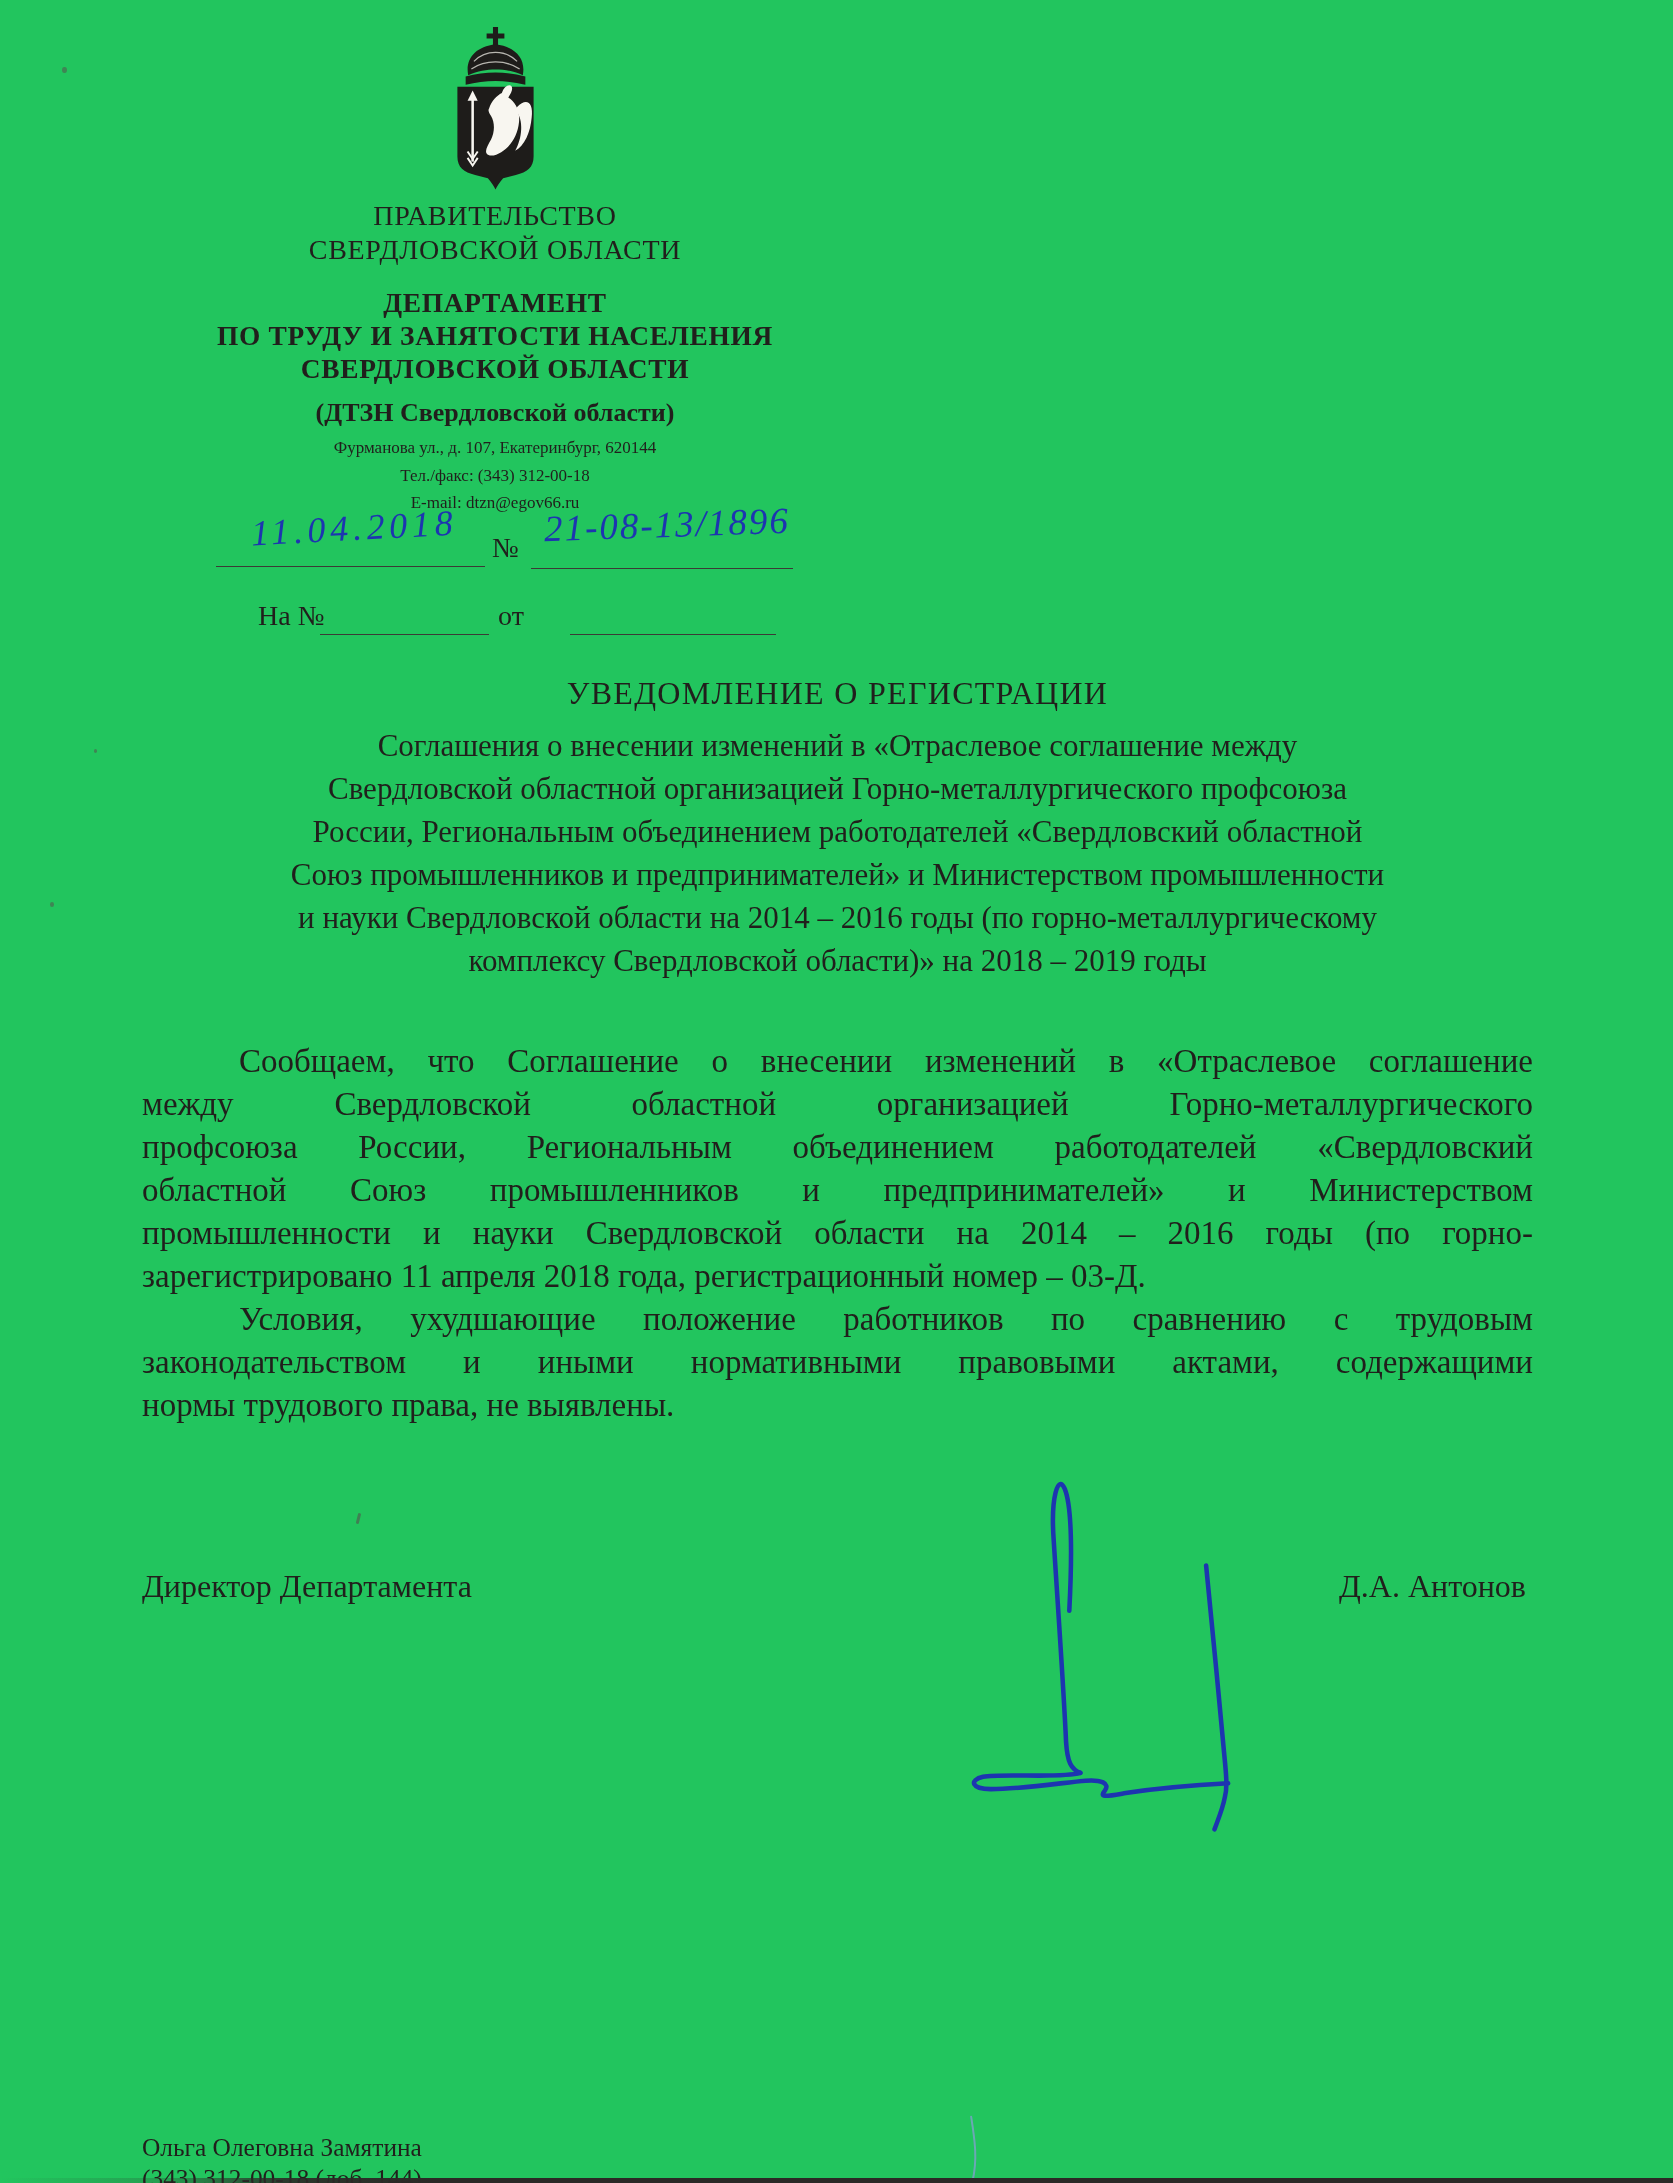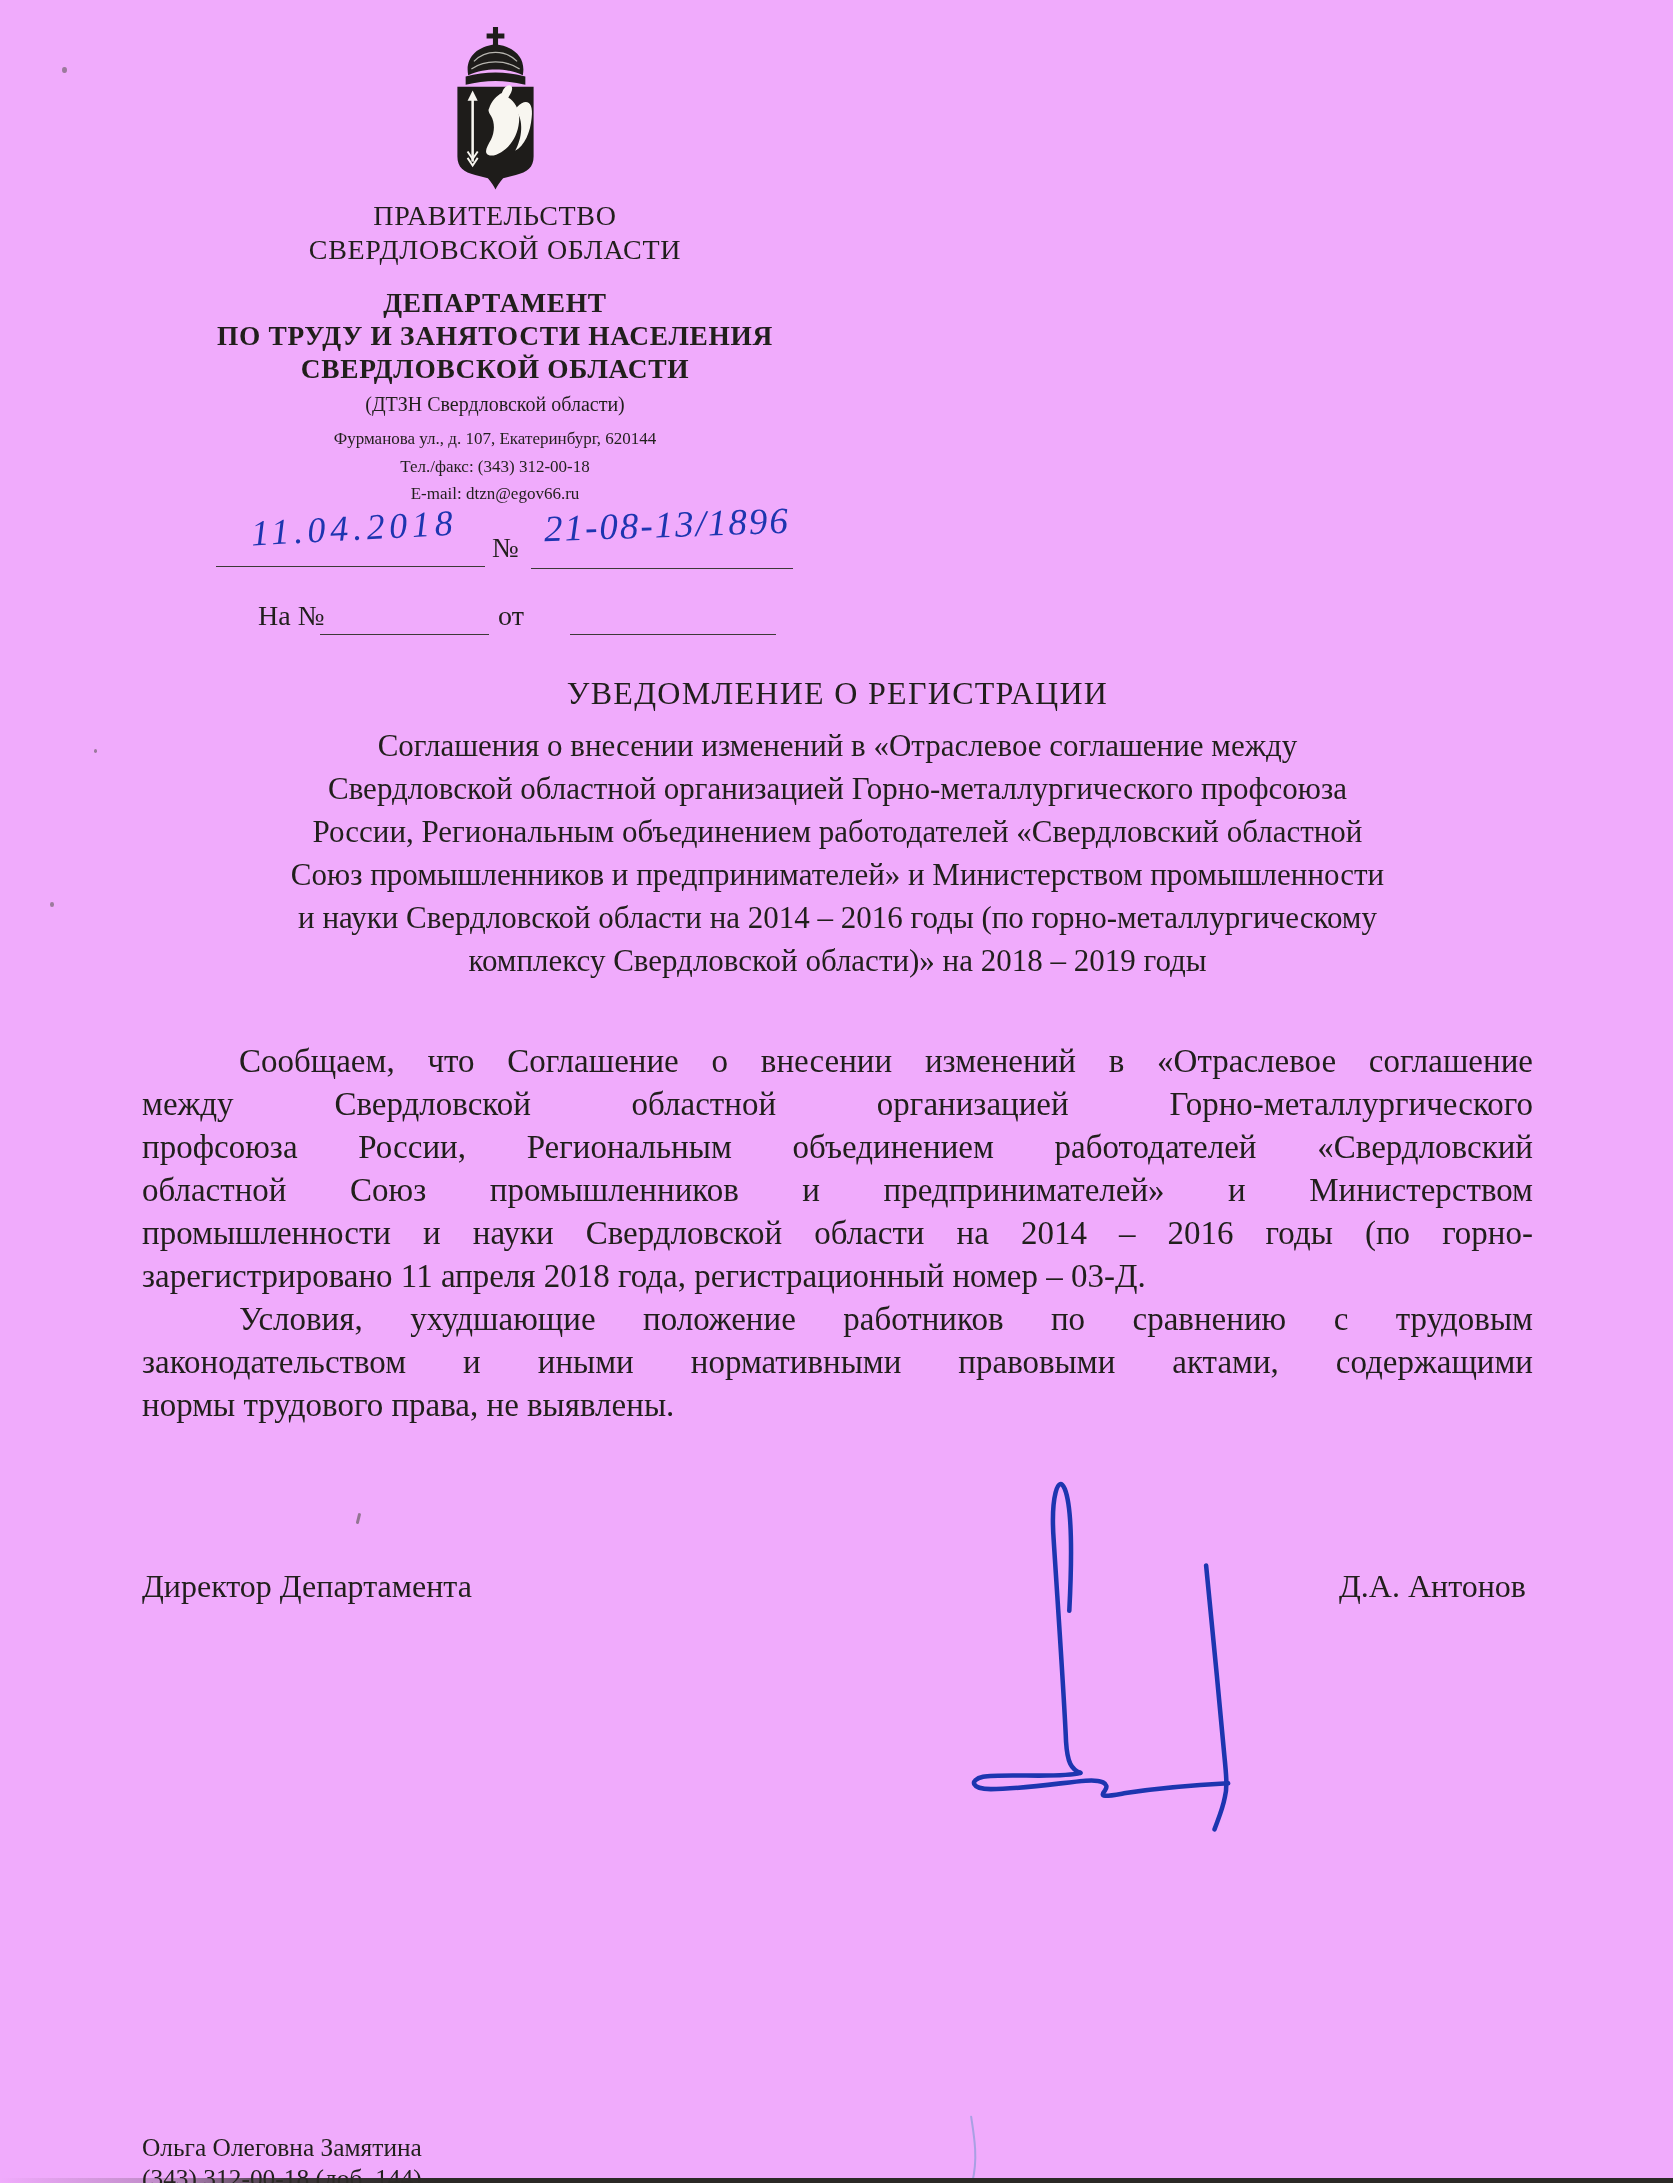--- a/index.html
+++ b/index.html
@@ -1,30 +1,30 @@
 <!DOCTYPE html>
 <html style="font-size:10.7px"><head>
 <meta charset="utf-8">
 <style>
   html,body{margin:0;padding:0;background:#d7d4cd;}
   .page{
     position:relative;
     width:1673px;height:2183px;
-    background:#f0abfc;
+    background:#22c55e;
     overflow:hidden;
     font-family:"Liberation Serif","DejaVu Serif",serif;
     color:#211f1c;
   }
   
   .letterhead{position:absolute;left:127px;top:24px;width:736px;text-align:center;}
   .emblem{display:block;margin:0 auto;}
   .gov-line{font-size:28px;line-height:34px;letter-spacing:0.7px;}
   .dept-block{margin-top:20px;font-weight:bold;}
   .dept-line{font-size:27.4px;line-height:33px;letter-spacing:0.7px;}
-  .abbr-line{margin-top:2px;font-size:20px;line-height:32px;}
+  .abbr-line{margin-top:11px;font-size:26px;line-height:32px;font-weight:bold;}
   .contact-block{margin-top:5.4px;}
   .contact-line{font-size:17px;line-height:27.4px;}
   
   .hand{
     position:absolute;
     font-style:italic;
     color:#1d35b0;
     font-family:"Liberation Serif","DejaVu Serif",serif;
     white-space:nowrap;
   }

